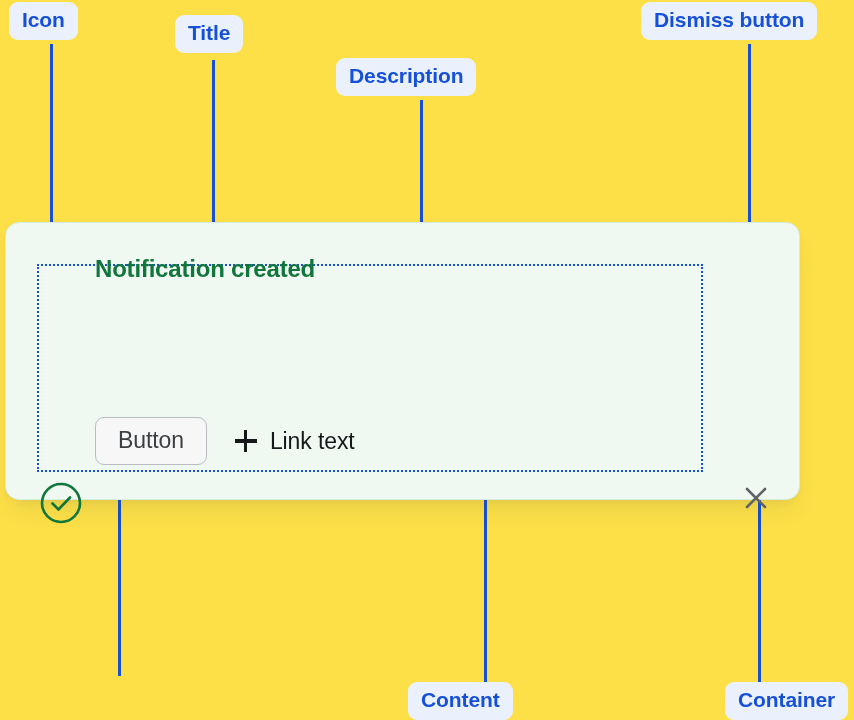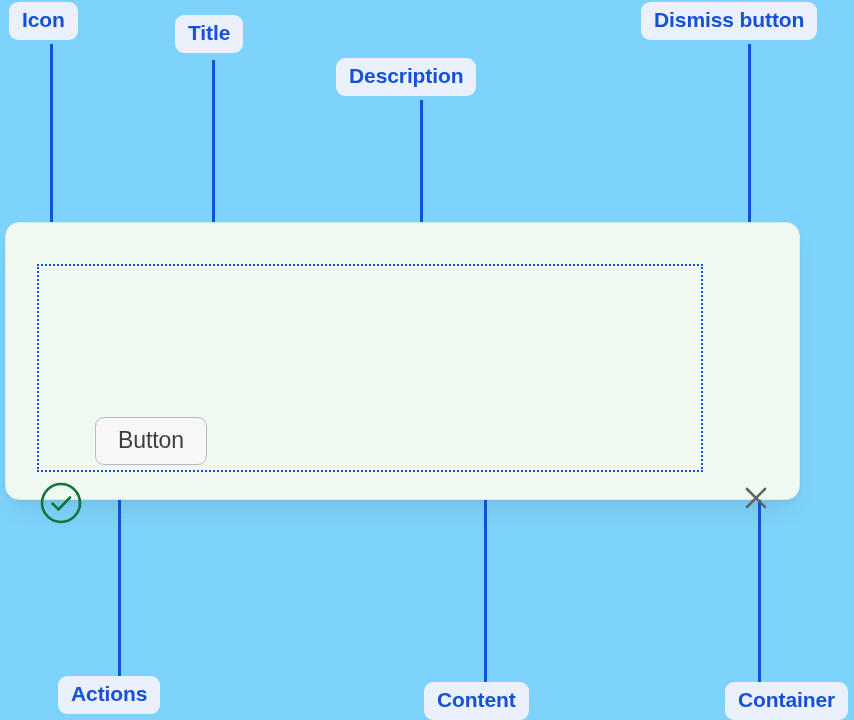--- a/index.html
+++ b/index.html
@@ -10,21 +10,21 @@
     width: 854px;
     height: 720px;
     background: #ffffff;
     font-family: "Liberation Sans", sans-serif;
     overflow: hidden;
   }
   #stage {
     position: relative;
     width: 854px;
     height: 720px;
-    background: #7dd3fc;
+    background: #fde047;
   }
 
   
   .pill {
     position: absolute;
     background: #eaf1fd;
     color: #1650d8;
     font-size: 21px;
     font-weight: 600;
     border-radius: 9px;
@@ -170,23 +170,22 @@
 <div id="stage">
 
   <div class="pill" style="left:9px; top:2px;">Icon</div>
 
   <div class="pill" style="left:175px; top:15px;">Title</div>
 
   <div class="pill" style="left:641px; top:2px;">Dismiss button</div>
 
   <div class="pill" style="left:336px; top:58px;">Description</div>
 
-  <div class="pill" style="left:58px; top:676px;">Actions</div>
-
-  <div class="pill" style="left:424px; top:682px;">Content</div>
+
+  <div class="pill" style="left:408px; top:682px;">Content</div>
 
   <div class="pill" style="left:689px; top:682px;margin-left:36px;">Container</div>
 
   <div class="leader" style="left:50px; top:44px; height:204px;"></div>
   <div class="dot" style="left:45px; top:242px;"></div>
 
   <div class="leader" style="left:212px; top:60px; height:202px;"></div>
   <div class="dot" style="left:207px; top:256px;"></div>
 
   <div class="leader" style="left:420px; top:100px; height:202px;"></div>
@@ -219,19 +218,24 @@
       <span>
         <svg width="40" height="40" viewBox="0 0 40 40" fill="none" aria-hidden="true">
           <path d="M11 11 L29 29 M29 11 L11 29" stroke="#5f6368" stroke-width="2.6" stroke-linecap="round"></path>
         </svg>
       </span>
     </button>
 
   </div>
 
   <div id="text-block">
+    <div id="alert-title">Notification created</div>
   </div>
 
   <div id="actions-row">
     <button id="action-button">Button</button>
+    <span id="action-link">
+      <span class="plus-icon"></span>
+      <span>Link text</span>
+    </span>
   </div>
 
 </div>
 
 </body></html>

